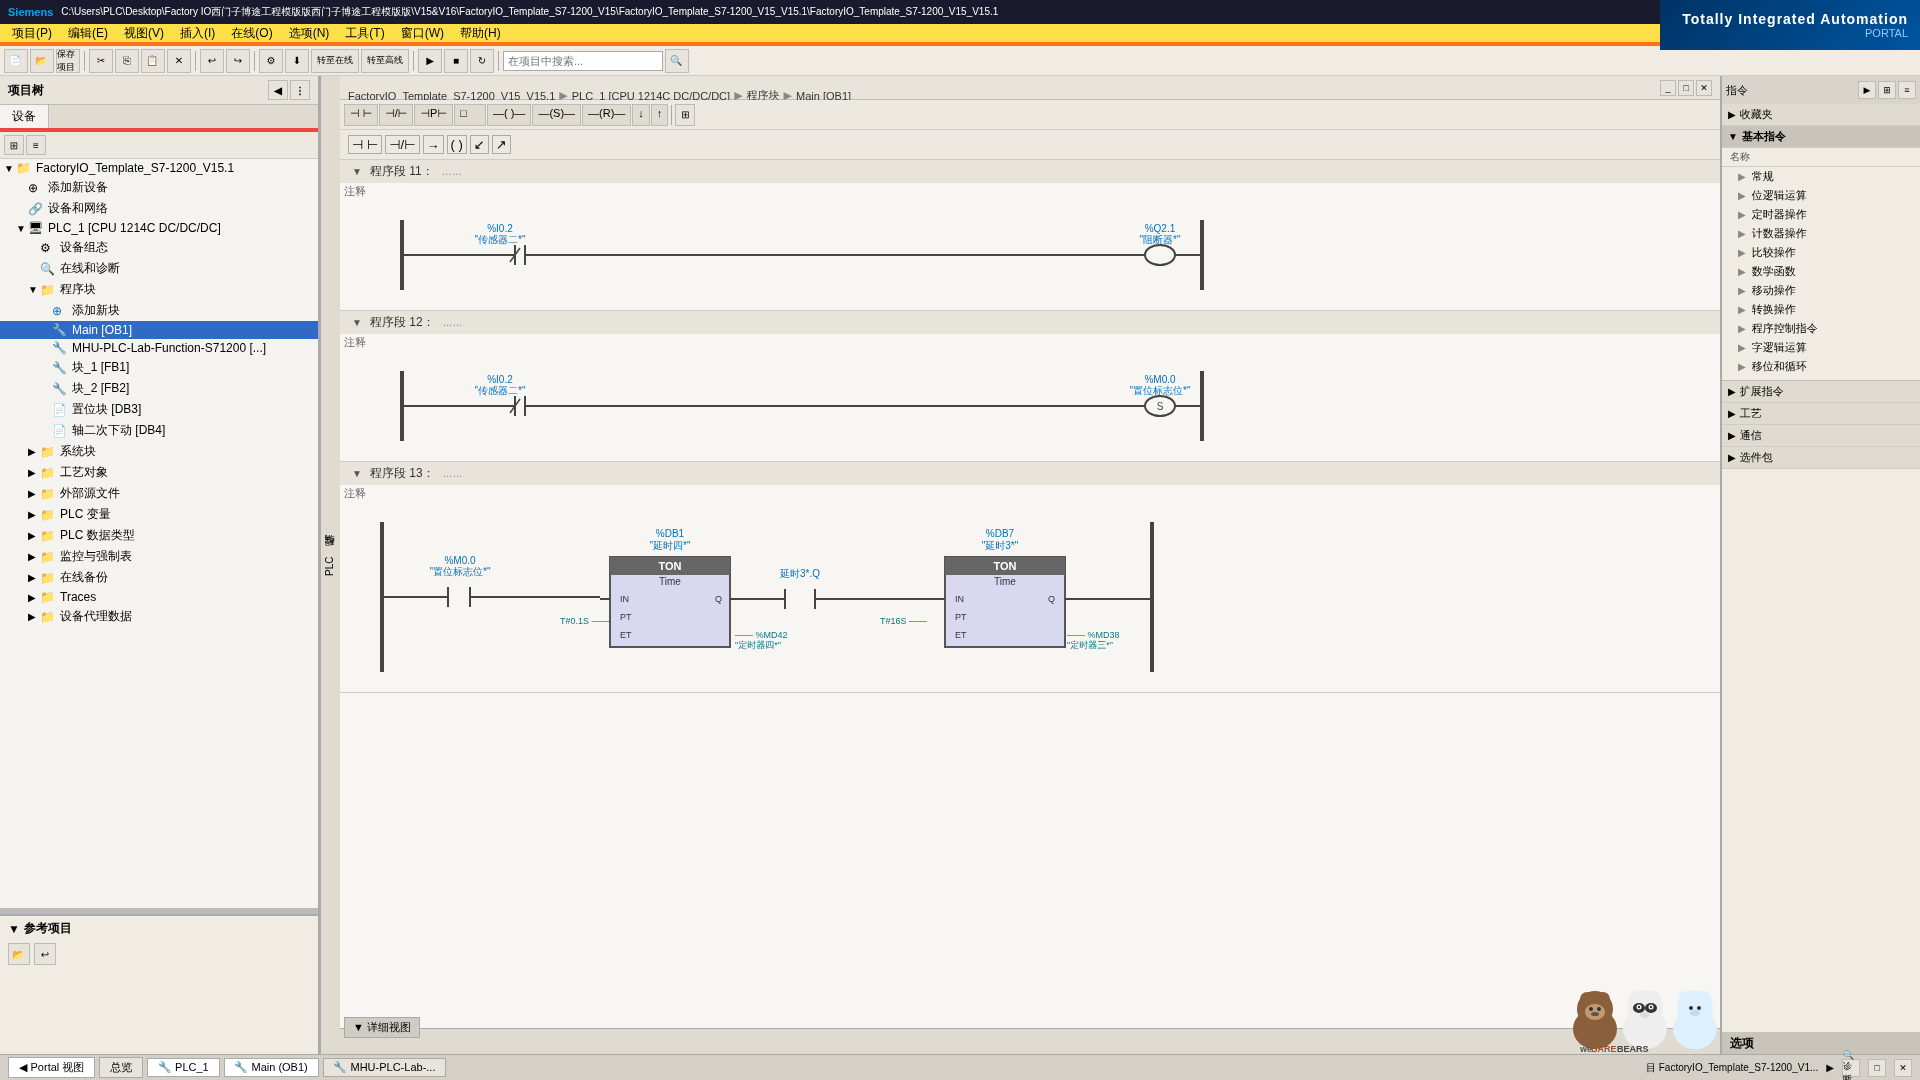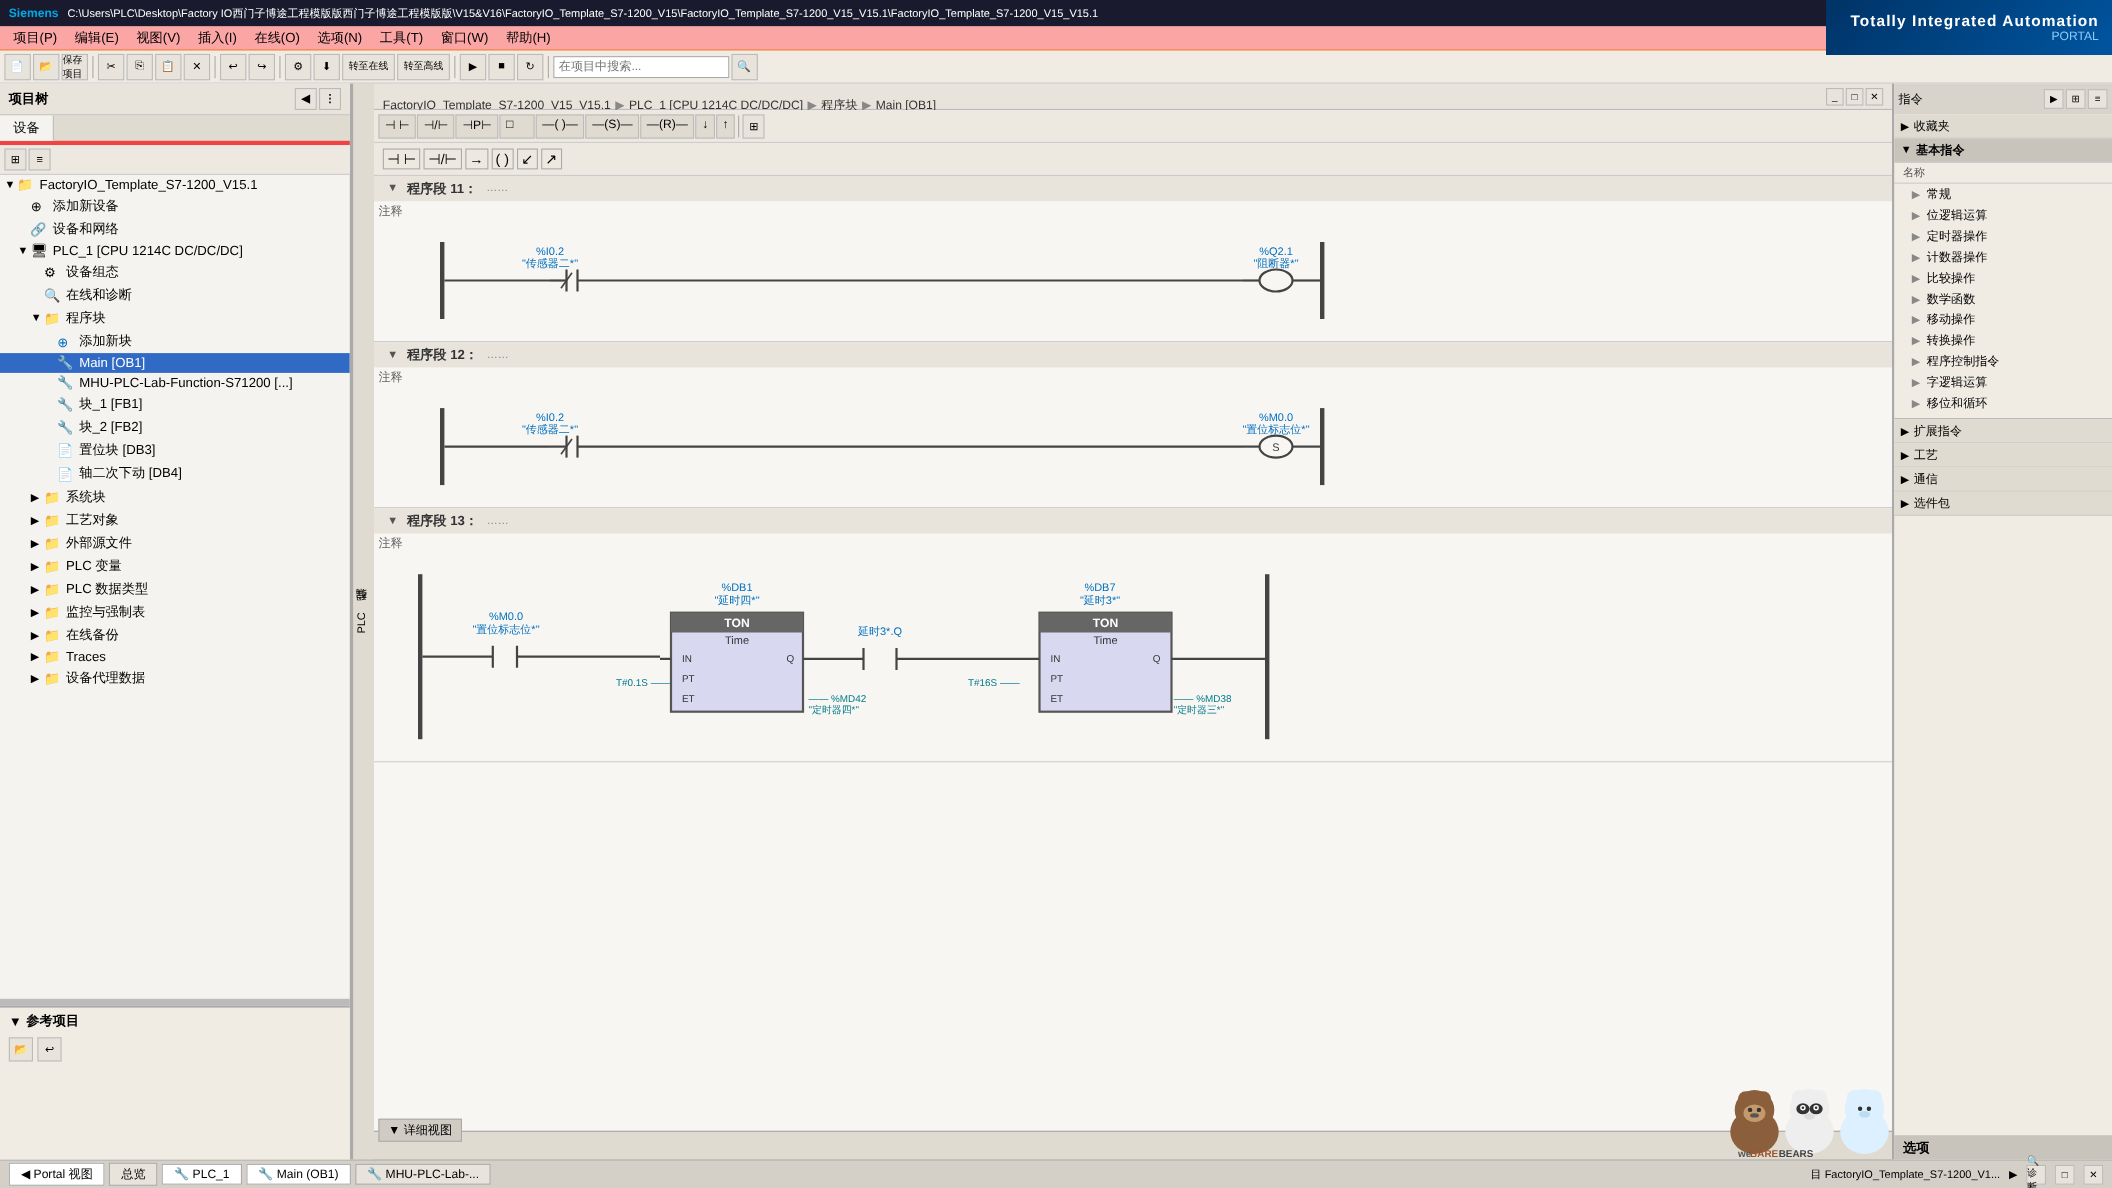--- a/index.html
+++ b/index.html
@@ -38,26 +38,26 @@
       display: flex;
       align-items: center;
       justify-content: center;
       font-size: 9px;
       cursor: pointer;
       color: #fff;
     }
 
     
     #menu-bar {
-      background: #fca5a5;
+      background: #fde047;
       height: 22px;
       display: flex;
       align-items: center;
       padding: 0 4px;
-      border-bottom: 1px solid #f97316;
+      border-bottom: 4px solid #f97316;
       font-size: 12px;
     }
     .menu-item {
       padding: 2px 8px;
       cursor: pointer;
     }
 
     
     #toolbar {
       background: #f0ece4;
@@ -278,21 +278,21 @@
     .segment-header {
       background: #e8e4dc;
       padding: 3px 12px;
       font-size: 12px;
       color: #333;
       display: flex;
       align-items: center;
       gap: 8px;
       cursor: pointer;
     }
-    .segment-header .seg-title { font-weight: bold; text-align: right; }
+    .segment-header .seg-title { font-weight: normal; text-align: right; }
     .segment-body {
       padding: 10px 20px 10px 40px;
       min-height: 80px;
       position: relative;
     }
 
     
     #status-bar {
       background: #d4d0c8;
       height: 26px;

